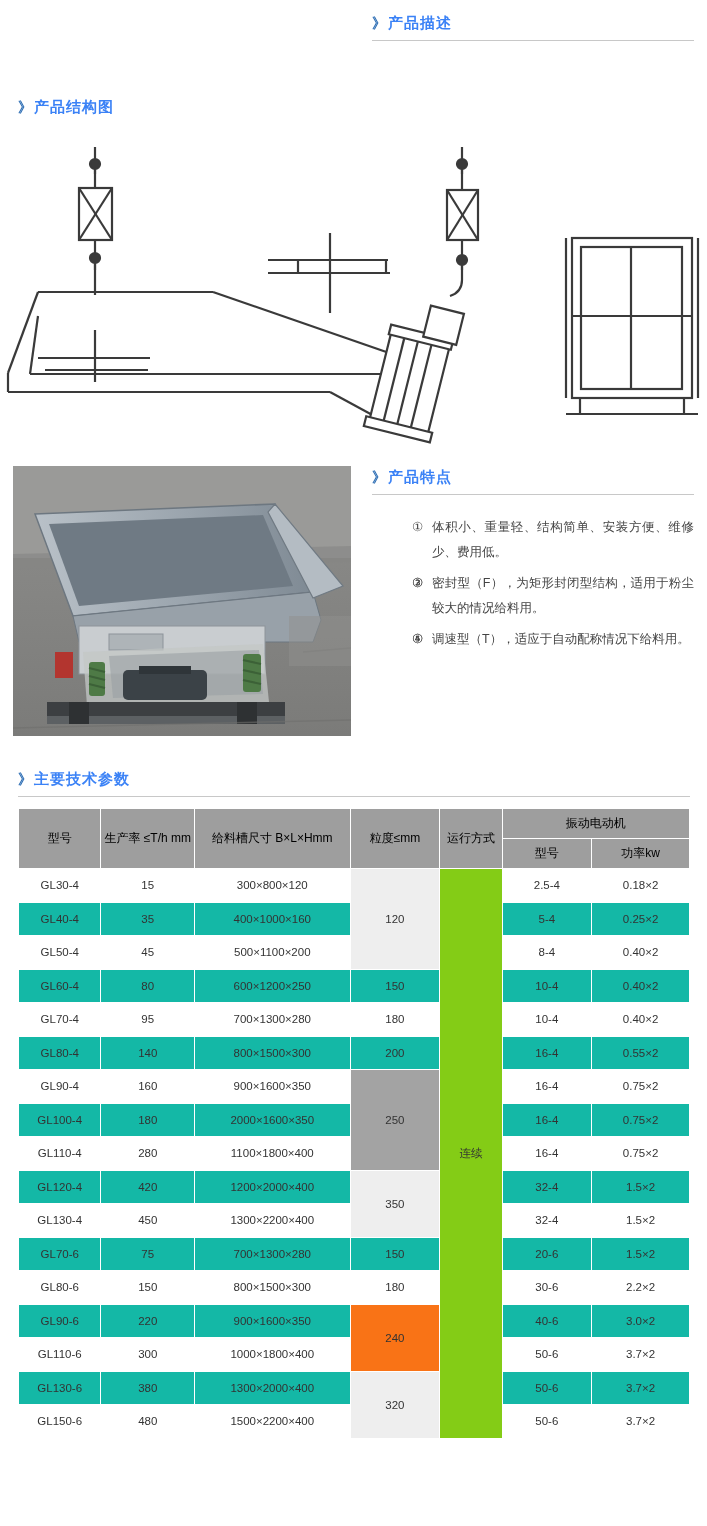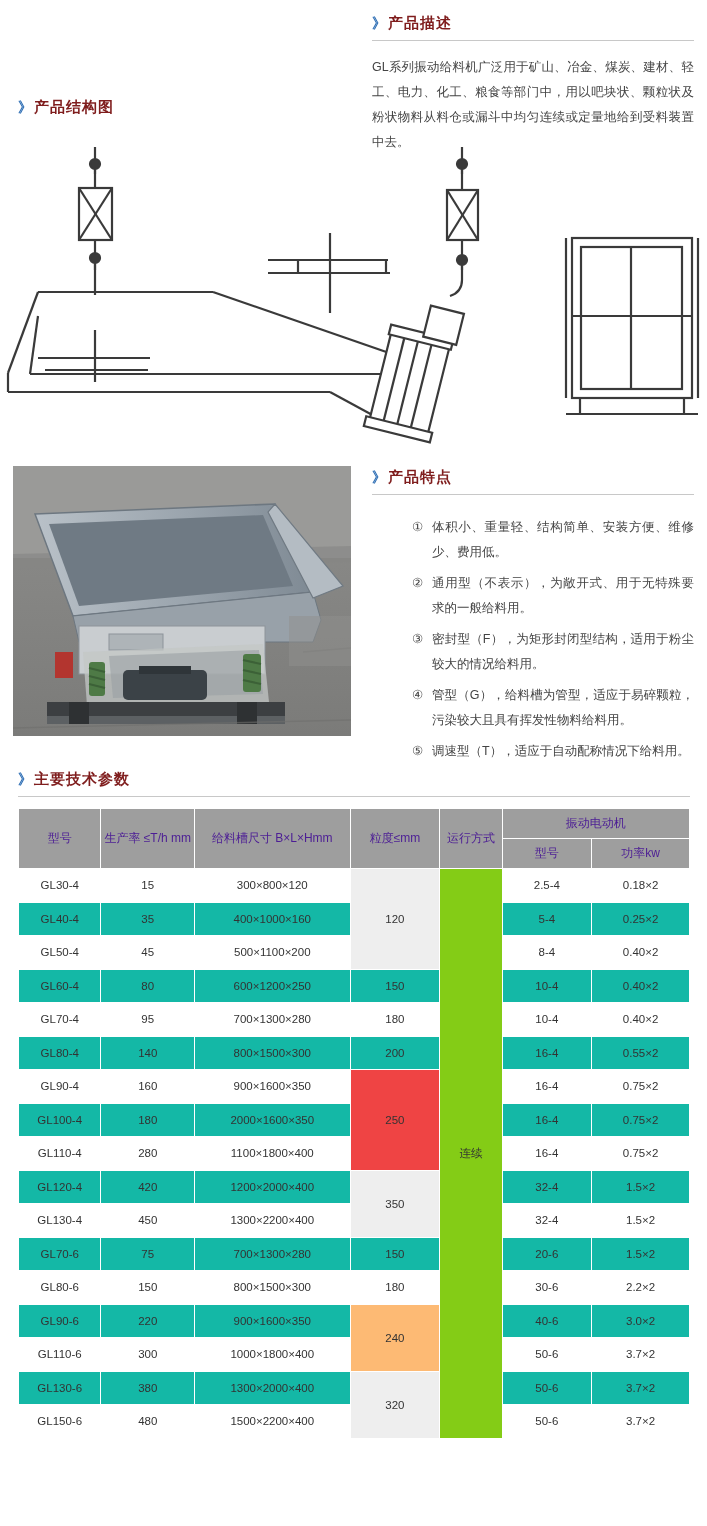--- a/index.html
+++ b/index.html
@@ -17,21 +17,21 @@
   
   .sec-head {
     display:flex; align-items:center;
     font-size:15px; font-weight:bold; color:#1a4f8f;
     letter-spacing:1px;
   }
   .sec-head .chev {
     color:#2f6fb5; font-weight:bold; margin-right:5px;
     font-size:14px; letter-spacing:-3px;
   }
-  .sec-head .txt { color:#7f1d1d; }
+  .sec-head .txt { color:#3b82f6; }
   .sec-rule {
     height:1px; background:#c8c8c8; margin-top:7px;
   }
 
   
   #desc-block { position:absolute; left:372px; top:14px; width:322px; }
   #desc-block .body {
     margin-top:14px;
     font-size:12.5px; line-height:25px; color:#444;
     text-align:justify;
@@ -53,39 +53,38 @@
 
   
   #param-head { position:absolute; left:18px; top:770px; width:672px; }
   #param-table { position:absolute; left:18px; top:808px; width:672px; border-collapse:collapse; }
   #param-table th, #param-table td {
     border:1px solid #ffffff;
     font-size:11.5px; color:#333; text-align:center;
     padding:0;
   }
   #param-table thead th {
-    background:#9e9e9e; color:#4c1d95; font-weight:normal;
+    background:#9e9e9e; color:#000000; font-weight:normal;
     height:30px; font-size:12px;text-align:center;
   }
   #param-table tbody td { height:33.5px; background:#ffffff; }
   #param-table tbody tr.alt td { background:#14b8a6; }
   #param-table td.merged { background:#eeeeee; }
 </style>
 </head>
 <body>
 
 <div class="page">
 
   <div id="desc-block">
     <div class="sec-head">
       <span class="chev">》</span>
       <span class="txt">产品描述</span>
     </div>
     <div class="sec-rule"></div>
-    <div class="body">GL系列振动给料机广泛用于矿山、冶金、煤炭、建材、轻工、电力、化工、粮食等部门中，用以吧块状、颗粒状及粉状物料从料仓或漏斗中均匀连续或定量地给到受料装置中去。</div>
   </div>
 
   <div id="struct-head">
     <div class="sec-head">
       <span class="chev">》</span>
       <span class="txt">产品结构图</span>
     </div>
   </div>
 
   <svg id="struct-draw" viewBox="0 0 707 330">
@@ -226,29 +225,27 @@
     <div class="sec-rule"></div>
   </div>
 
   <ol id="feat-list">
     <li>
       <span class="num">①</span>
       <span>体积小、重量轻、结构简单、安装方便、维修少、费用低。</span>
     </li>
     <li>
       <span class="num">②</span>
-      <span>通用型（不表示），为敞开式、用于无特殊要求的一般给料用。</span>
     </li>
     <li>
       <span class="num">③</span>
       <span>密封型（F），为矩形封闭型结构，适用于粉尘较大的情况给料用。</span>
     </li>
     <li>
       <span class="num">④</span>
-      <span>管型（G），给料槽为管型，适应于易碎颗粒，污染较大且具有挥发性物料给料用。</span>
     </li>
     <li>
       <span class="num">⑤</span>
       <span>调速型（T），适应于自动配称情况下给料用。</span>
     </li>
   </ol>
 
   <div id="param-head">
     <div class="sec-head">
       <span class="chev">》</span>
@@ -317,21 +314,21 @@
           <td>140</td>
           <td>800×1500×300</td>
           <td rowspan="1">200</td>
           <td>16-4</td>
           <td>0.55×2</td>
         </tr>
         <tr>
           <td>GL90-4</td>
           <td>160</td>
           <td>900×1600×350</td>
-          <td class="merged" rowspan="3" style="background: #ef4444;">250</td>
+          <td class="merged" rowspan="3" style="background: #a3a3a3;">250</td>
           <td>16-4</td>
           <td>0.75×2</td>
         </tr>
         <tr class="alt">
           <td>GL100-4</td>
           <td>180</td>
           <td>2000×1600×350</td>
           <td>16-4</td>
           <td>0.75×2</td>
         </tr>
@@ -370,21 +367,21 @@
           <td>150</td>
           <td>800×1500×300</td>
           <td rowspan="1">180</td>
           <td>30-6</td>
           <td>2.2×2</td>
         </tr>
         <tr class="alt">
           <td>GL90-6</td>
           <td>220</td>
           <td>900×1600×350</td>
-          <td class="merged" rowspan="2" style="background: #fdba74;">240</td>
+          <td class="merged" rowspan="2" style="background: #f97316;">240</td>
           <td>40-6</td>
           <td>3.0×2</td>
         </tr>
         <tr>
           <td>GL110-6</td>
           <td>300</td>
           <td>1000×1800×400</td>
           <td>50-6</td>
           <td>3.7×2</td>
         </tr>

